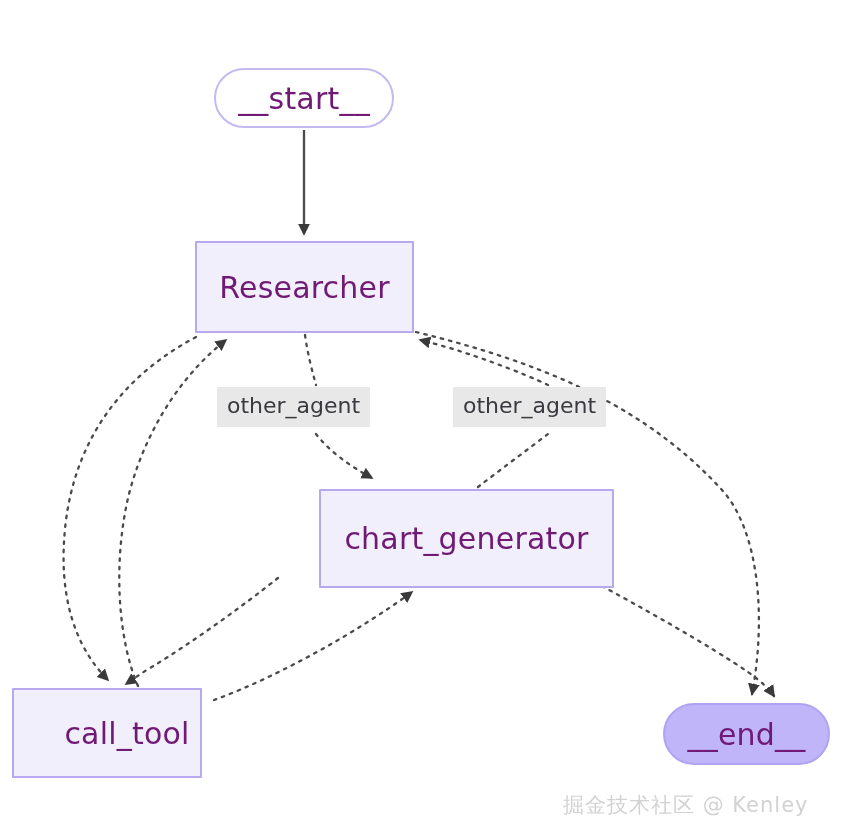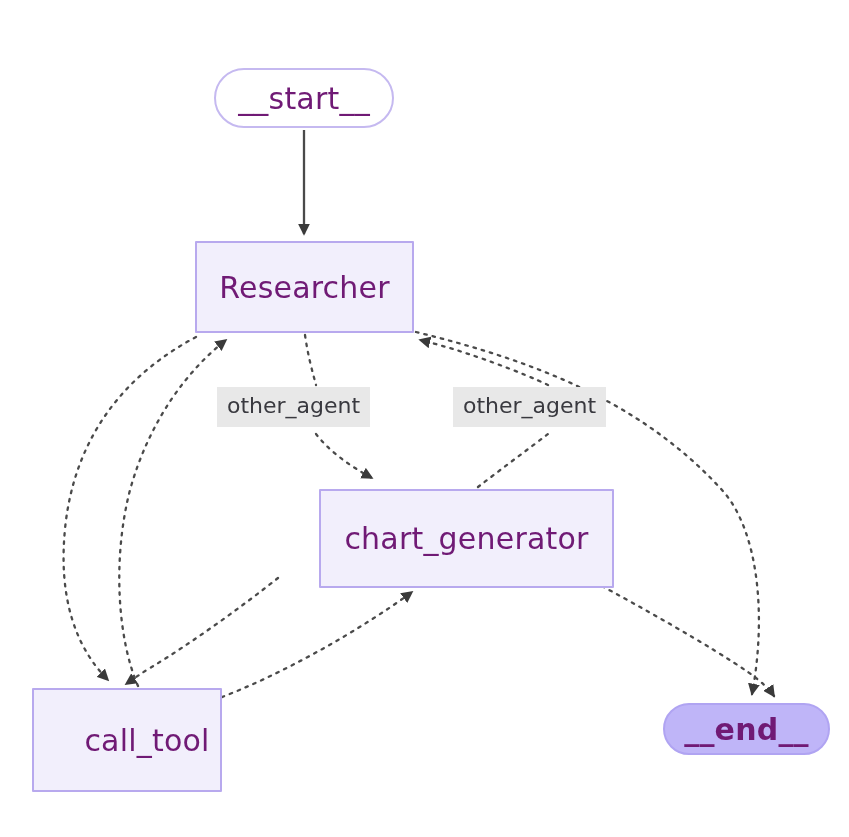--- a/index.html
+++ b/index.html
@@ -118,26 +118,27 @@
   </div>
 
   <div class="node node-box" style="left:195px; top:241px; width:219px; height:92px;">
     <span>Researcher</span>
   </div>
 
   <div class="node node-box" style="left:275px; top:489px; width:295px; height:99px;margin-left:44px;">
     <span>chart_generator</span>
   </div>
 
-  <div class="node node-box" style="left:32px; top:688px; width:190px; height:104px;padding-left:40px;">
+  <div class="node node-box" style="left:12px; top:688px; width:190px; height:90px;padding-left:40px;">
     <span>call_tool</span>
   </div>
 
-  <div class="node node-terminal-filled" style="left:663px; top:703px; width:167px; height:52px;font-weight:bold;">
+  <div class="node node-terminal-filled" style="left:663px; top:703px; width:167px; height:62px;">
     <span>__end__</span>
   </div>
 
   <div class="edge-label" style="left:217px; top:387px;">other_agent</div>
 
   <div class="edge-label" style="left:453px; top:387px;">other_agent</div>
 
+  <div class="watermark" style="left:563px; top:791px;">掘金技术社区 @ Kenley</div>
 
 </div>
 
 </body></html>

